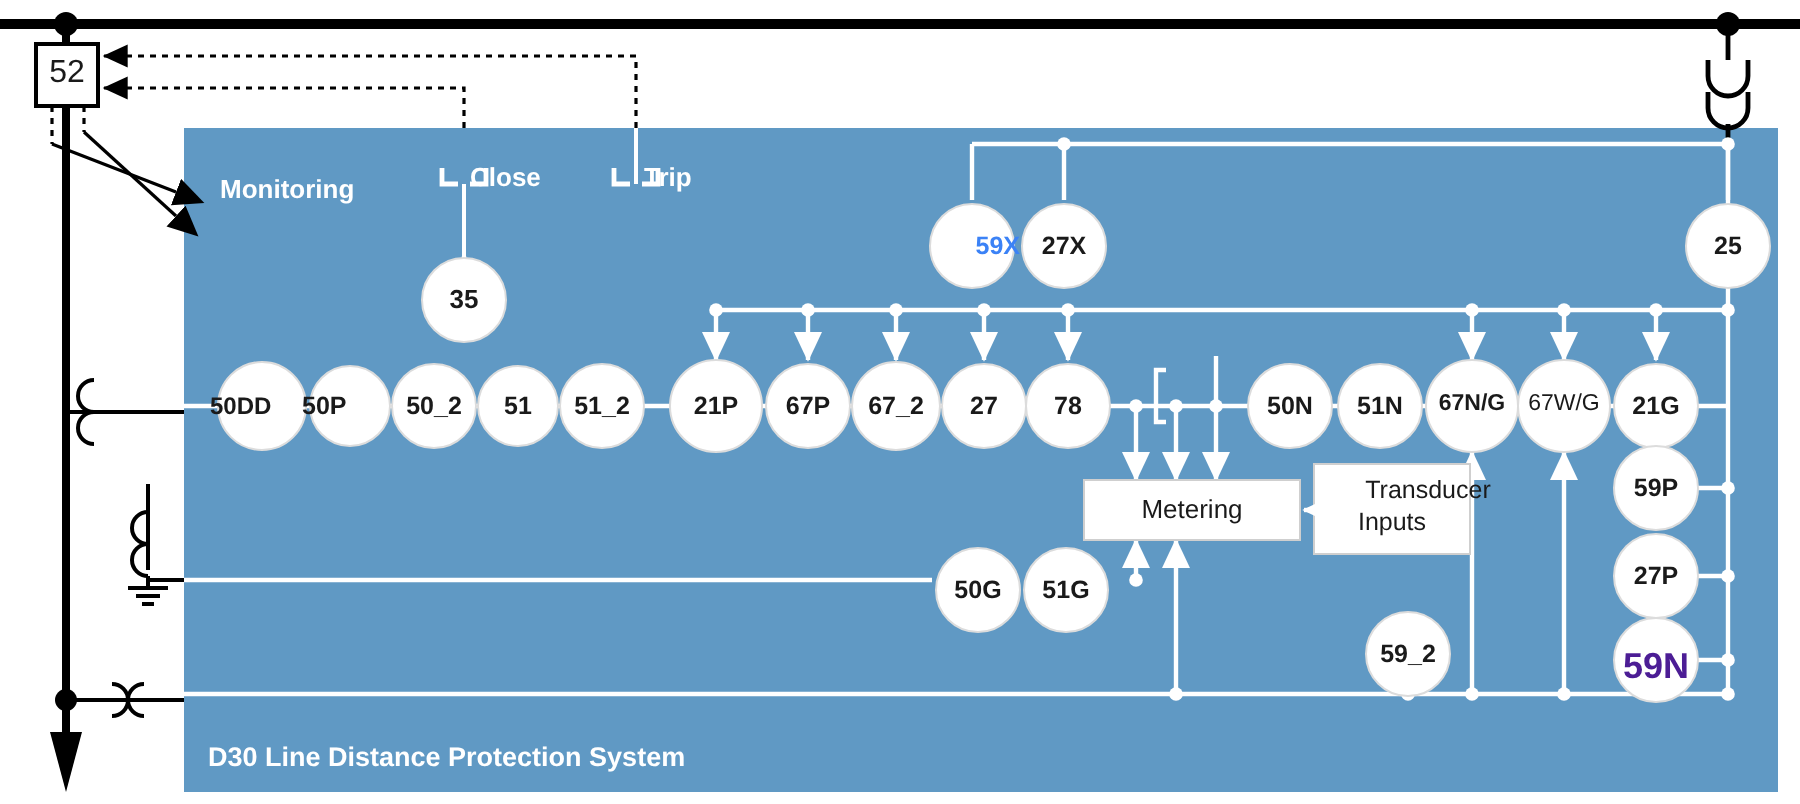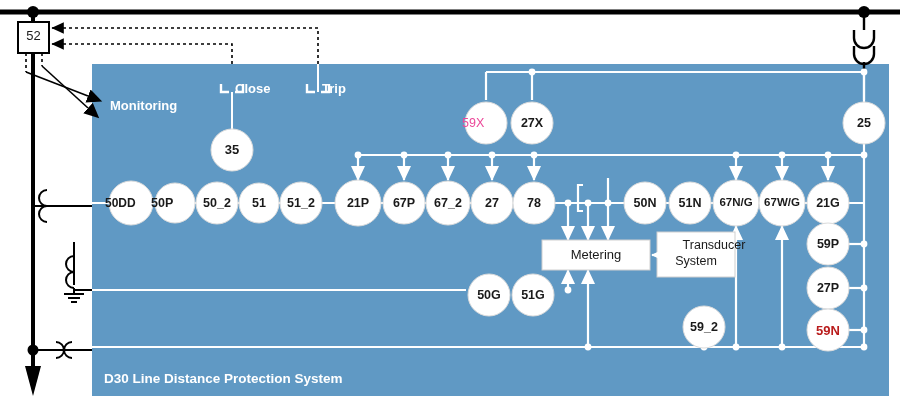--- a/index.html
+++ b/index.html
@@ -193,59 +193,59 @@
     <circle cx="489" cy="295" r="21"></circle>
     <circle cx="533" cy="295" r="21"></circle>
     <circle cx="864" cy="123" r="21"></circle>
     <circle cx="828" cy="244" r="21"></circle>
     <circle cx="828" cy="288" r="21"></circle>
     <circle cx="828" cy="330" r="21"></circle>
     <circle cx="704" cy="327" r="21"></circle>
   </g>
 </svg>
 
-<div class="lbl" style="left:18px;top:28px;width:31px;text-align:center;font-size:13px;color:#1a1a1a;">52</div>
-
-<div class="lbl" style="left:110px;top:98px;font-size:13px;font-weight:bold;color:#ffffff;">Monitoring</div>
+<div class="lbl" style="left:18px;top:28px;width:31px;text-align:center;font-size:16px;color:#1a1a1a;">52</div>
+
+<div class="lbl" style="left:110px;top:87px;font-size:13px;font-weight:bold;color:#ffffff;">Monitoring</div>
 
 <div class="lbl" style="left:104px;top:371px;font-size:13.5px;font-weight:bold;color:#ffffff;">D30 Line Distance Protection System</div>
 
 <div class="lbl" style="left:235px;top:81px;font-size:13px;font-weight:bold;color:#ffffff;">Close</div>
 <div class="lbl" style="left:322px;top:81px;font-size:13px;font-weight:bold;color:#ffffff;">Trip</div>
 
 <div class="lbl" style="left:542px;top:247px;width:108px;text-align:center;font-size:13px;color:#1a1a1a;">Metering</div>
 
 <div class="lbl" style="left:657px;top:238px;width:78px;text-align:center;font-size:12.5px;color:#1a1a1a;padding-left:18px;">Transducer</div>
-<div class="lbl" style="left:657px;top:254px;width:78px;text-align:center;font-size:12.5px;color:#1a1a1a;">System</div>
+<div class="lbl" style="left:657px;top:254px;width:78px;text-align:center;font-size:12.5px;color:#1a1a1a;">Inputs</div>
 
 <div class="lbl" style="left:212px;top:142px;width:40px;text-align:center;font-size:13px;font-weight:bold;color:#1a1a1a;">35</div>
 
 <div class="lbl" style="left:105px;top:196px;width:52px;text-align:left;font-size:12px;font-weight:bold;color:#1a1a1a;">50DD</div>
 <div class="lbl" style="left:151px;top:196px;width:48px;text-align:left;font-size:12.5px;font-weight:bold;color:#1a1a1a;">50P</div>
 <div class="lbl" style="left:191px;top:196px;width:52px;text-align:center;font-size:12.5px;font-weight:bold;color:#1a1a1a;">50_2</div>
 <div class="lbl" style="left:235px;top:196px;width:48px;text-align:center;font-size:12.5px;font-weight:bold;color:#1a1a1a;">51</div>
 <div class="lbl" style="left:275px;top:196px;width:52px;text-align:center;font-size:12.5px;font-weight:bold;color:#1a1a1a;">51_2</div>
 <div class="lbl" style="left:334px;top:196px;width:48px;text-align:center;font-size:12.5px;font-weight:bold;color:#1a1a1a;">21P</div>
 <div class="lbl" style="left:380px;top:196px;width:48px;text-align:center;font-size:12.5px;font-weight:bold;color:#1a1a1a;">67P</div>
 <div class="lbl" style="left:422px;top:196px;width:52px;text-align:center;font-size:12.5px;font-weight:bold;color:#1a1a1a;">67_2</div>
 <div class="lbl" style="left:468px;top:196px;width:48px;text-align:center;font-size:12.5px;font-weight:bold;color:#1a1a1a;">27</div>
 <div class="lbl" style="left:510px;top:196px;width:48px;text-align:center;font-size:12.5px;font-weight:bold;color:#1a1a1a;">78</div>
 
 <div class="lbl" style="left:621px;top:196px;width:48px;text-align:center;font-size:12.5px;font-weight:bold;color:#1a1a1a;">50N</div>
 <div class="lbl" style="left:666px;top:196px;width:48px;text-align:center;font-size:12.5px;font-weight:bold;color:#1a1a1a;">51N</div>
 <div class="lbl" style="left:708px;top:196px;width:56px;text-align:center;font-size:11.5px;font-weight:bold;color:#1a1a1a;">67N/G</div>
-<div class="lbl" style="left:754px;top:196px;width:56px;text-align:center;font-size:11.5px;font-weight:bold;color:#1a1a1a;">67W/G</div>
+<div class="lbl" style="left:754px;top:196px;width:56px;text-align:center;font-size:11.5px;font-weight:normal;color:#1a1a1a;">67W/G</div>
 <div class="lbl" style="left:804px;top:196px;width:48px;text-align:center;font-size:12.5px;font-weight:bold;color:#1a1a1a;">21G</div>
 
-<div class="lbl" style="left:462px;top:116px;width:48px;text-align:left;font-size:12.5px;font-weight:normal;color:#ec4899;">59X</div>
+<div class="lbl" style="left:462px;top:116px;width:48px;text-align:right;font-size:12.5px;font-weight:bold;color:#3b82f6;">59X</div>
 <div class="lbl" style="left:508px;top:116px;width:48px;text-align:center;font-size:12.5px;font-weight:bold;color:#1a1a1a;">27X</div>
 
 <div class="lbl" style="left:465px;top:288px;width:48px;text-align:center;font-size:12.5px;font-weight:bold;color:#1a1a1a;">50G</div>
 <div class="lbl" style="left:509px;top:288px;width:48px;text-align:center;font-size:12.5px;font-weight:bold;color:#1a1a1a;">51G</div>
 
 <div class="lbl" style="left:840px;top:116px;width:48px;text-align:center;font-size:12.5px;font-weight:bold;color:#1a1a1a;">25</div>
 <div class="lbl" style="left:804px;top:237px;width:48px;text-align:center;font-size:12.5px;font-weight:bold;color:#1a1a1a;">59P</div>
 <div class="lbl" style="left:804px;top:281px;width:48px;text-align:center;font-size:12.5px;font-weight:bold;color:#1a1a1a;">27P</div>
-<div class="lbl" style="left:804px;top:323px;width:48px;text-align:center;font-size:13px;font-weight:bold;color:#b91c1c;">59N</div>
+<div class="lbl" style="left:804px;top:323px;width:48px;text-align:center;font-size:18px;font-weight:bold;color:#4c1d95;">59N</div>
 
 <div class="lbl" style="left:678px;top:320px;width:52px;text-align:center;font-size:12.5px;font-weight:bold;color:#1a1a1a;">59_2</div>
 
 </div>
 
 </body></html>

